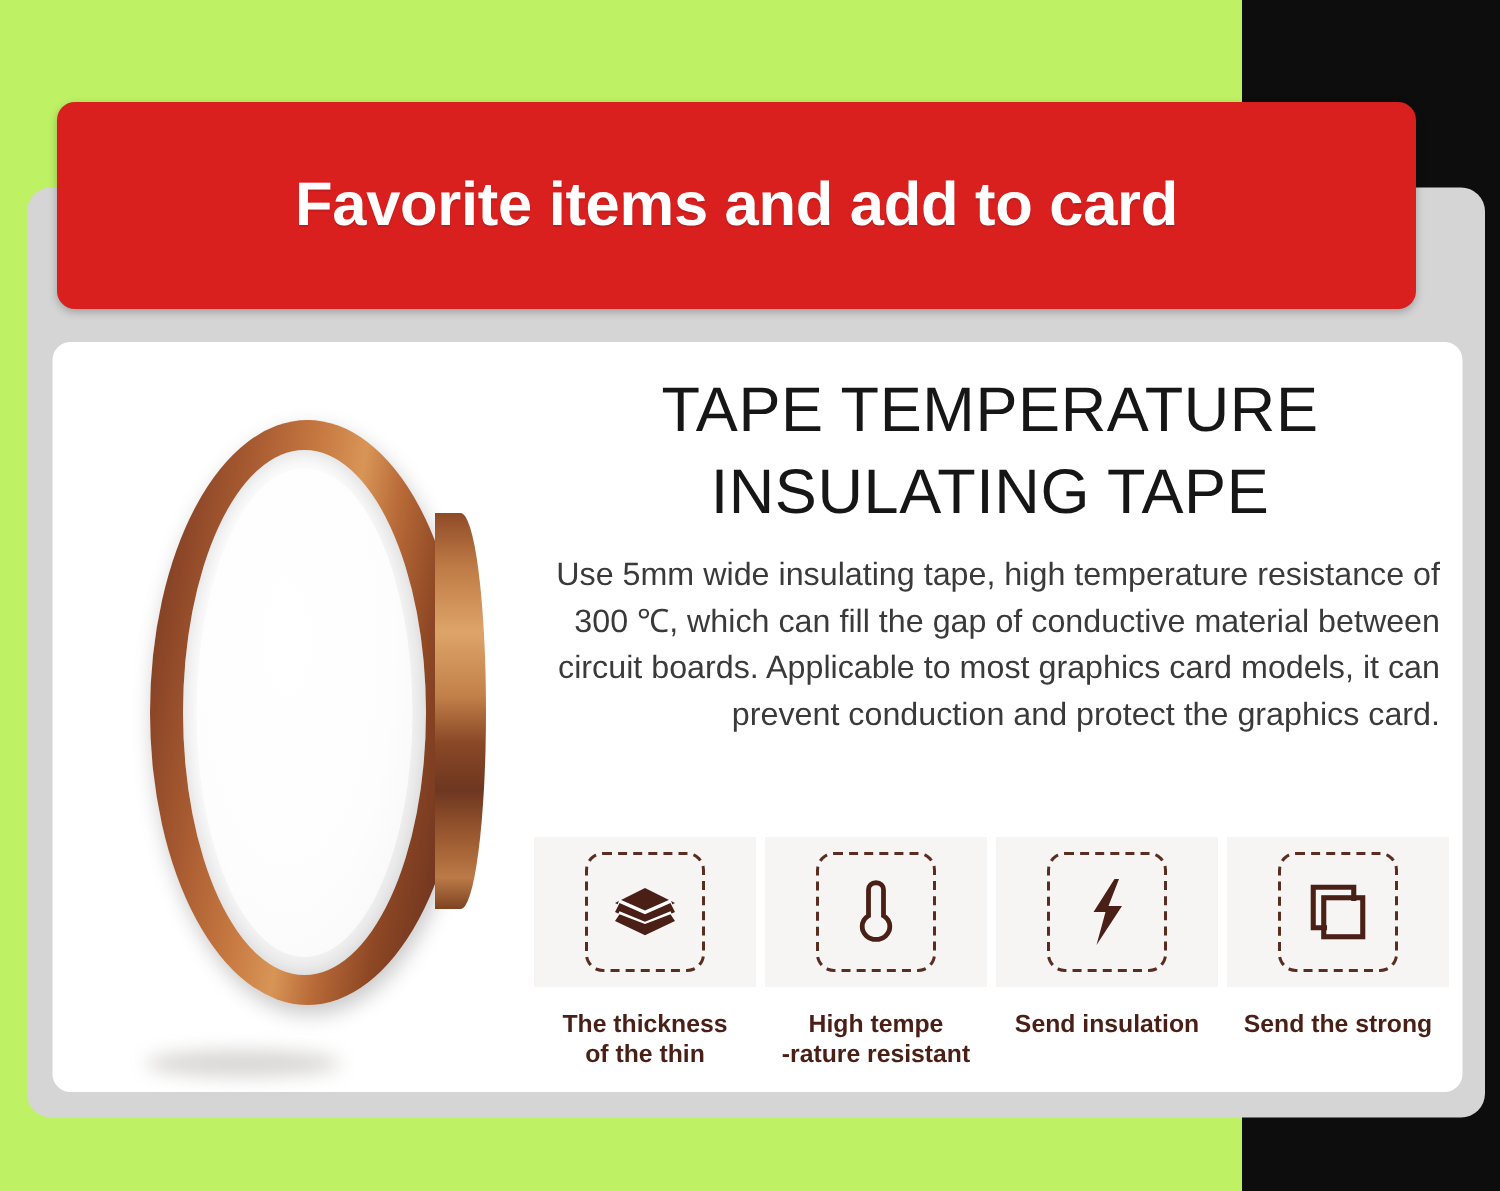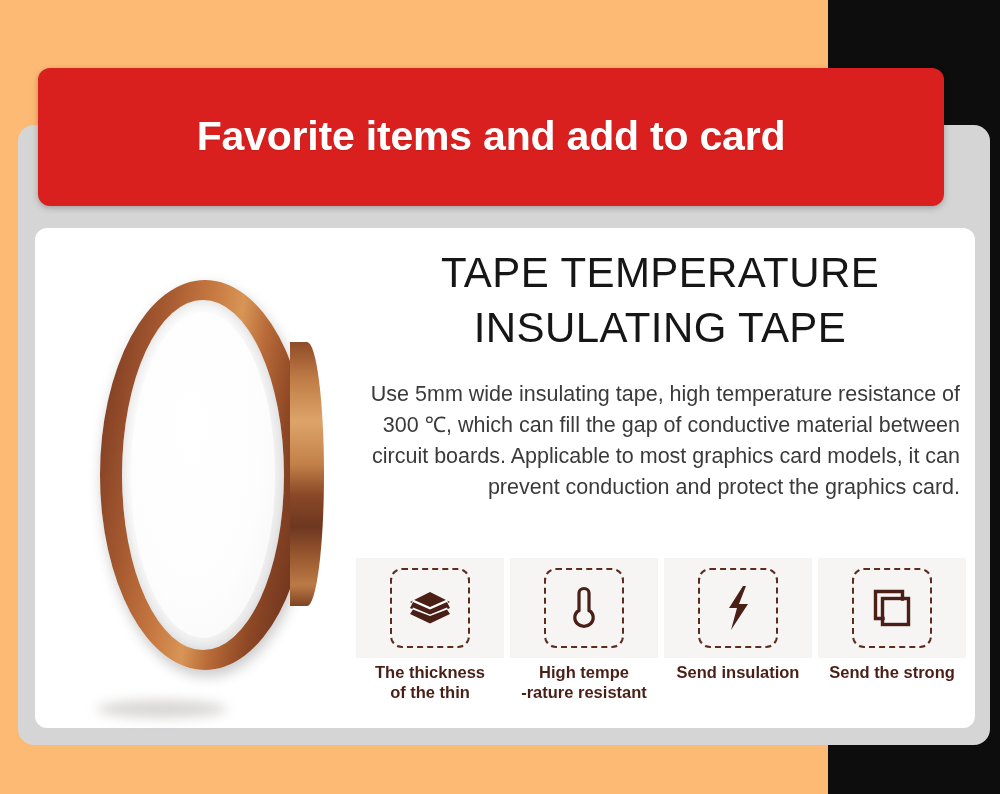--- a/index.html
+++ b/index.html
@@ -9,21 +9,21 @@
     height: 794px;
     overflow: hidden;
     background: #0d0d0d;
     font-family: "Liberation Sans", sans-serif;
   }
 
   #stage {
     position: relative;
     width: 828px;
     height: 794px;
-    background: #fdba74;
+    background: #bef264;
   }
 
   
   .outer-card {
     position: absolute;
     left: 18px;
     top: 125px;
     width: 972px;
     height: 620px;
     background: #d5d5d5;
@@ -156,21 +156,21 @@
   .headline {
     text-align: center;
     color: #161616;
     font-size: 42px;
     font-weight: 400;
     line-height: 1.32;
     letter-spacing: 0.4px;
     white-space: nowrap;
   }
   .body-copy {
-    margin-top: 23px;
+    margin-top: 12px;
     text-align: right;
     color: #3a3a3a;
     font-size: 21.5px;
     line-height: 1.44;
     font-weight: 400;
   }
 
   
   .features {
     position: absolute;
@@ -191,21 +191,21 @@
   .dashed {
     width: 80px;
     height: 80px;
     border: 2px dashed #5a2d20;
     border-radius: 12px;
     display: flex;
     align-items: center;
     justify-content: center;
   }
   .feature-label {
-    margin-top: 4px;
+    margin-top: 15px;
     text-align: center;
     color: #4a1f16;
     font-size: 16.5px;
     font-weight: 700;
     line-height: 1.22;
     white-space: pre-line;
   }
   .icon-svg { display: block; }
 </style>
 </head>

